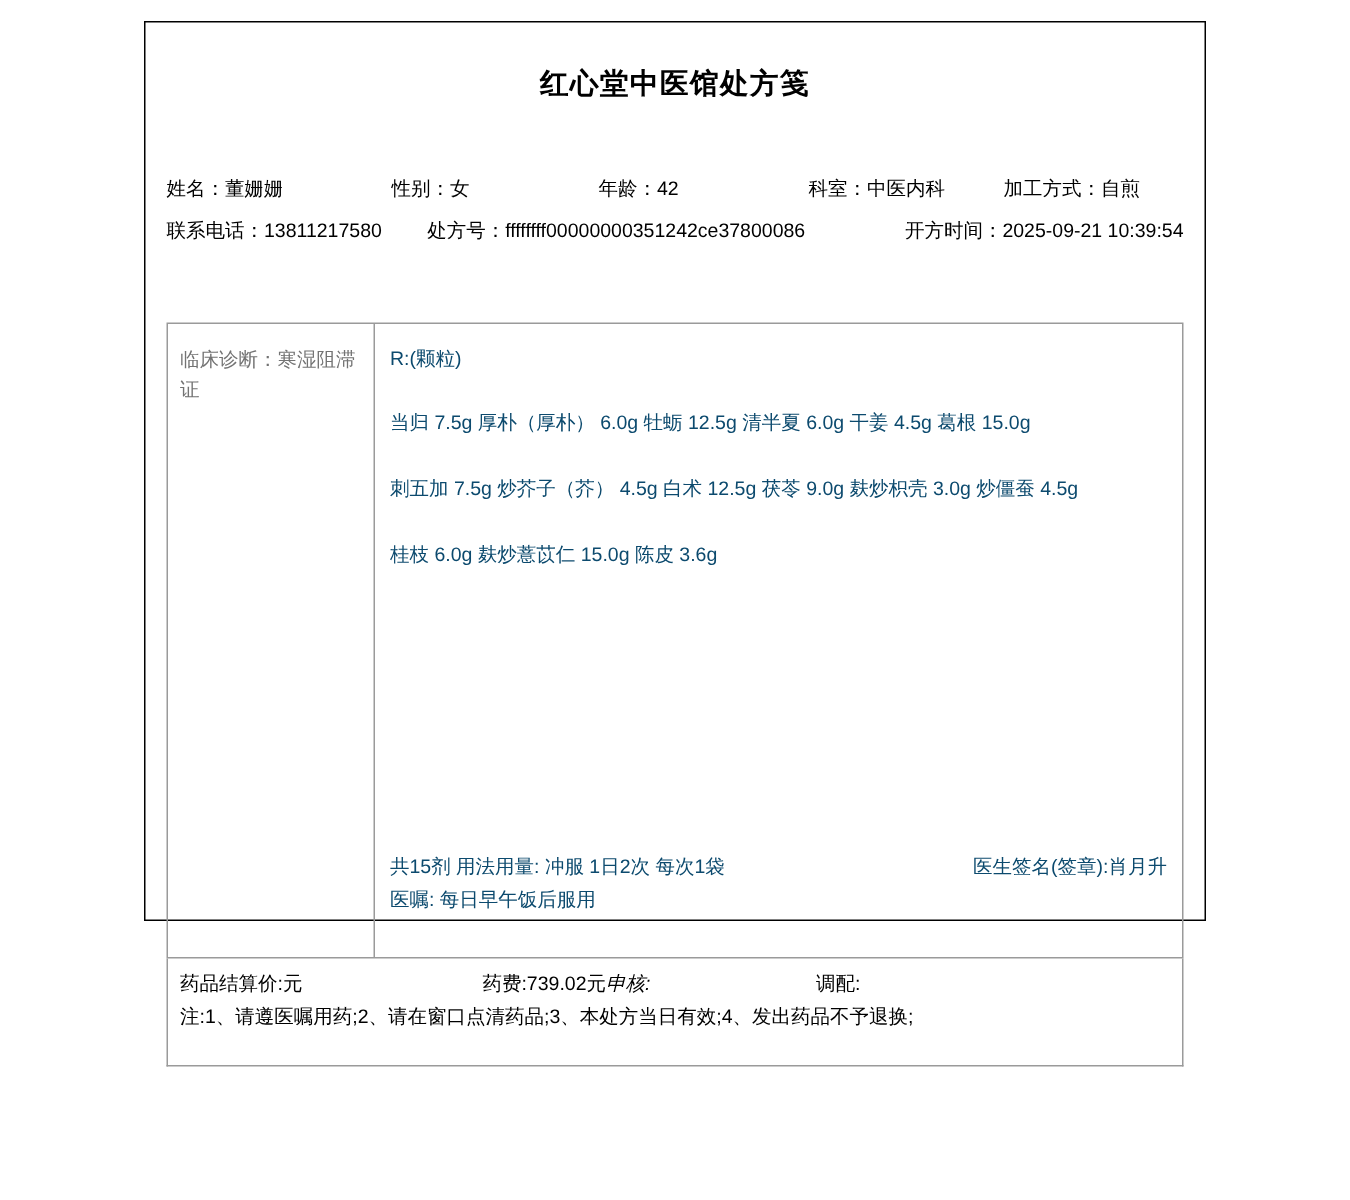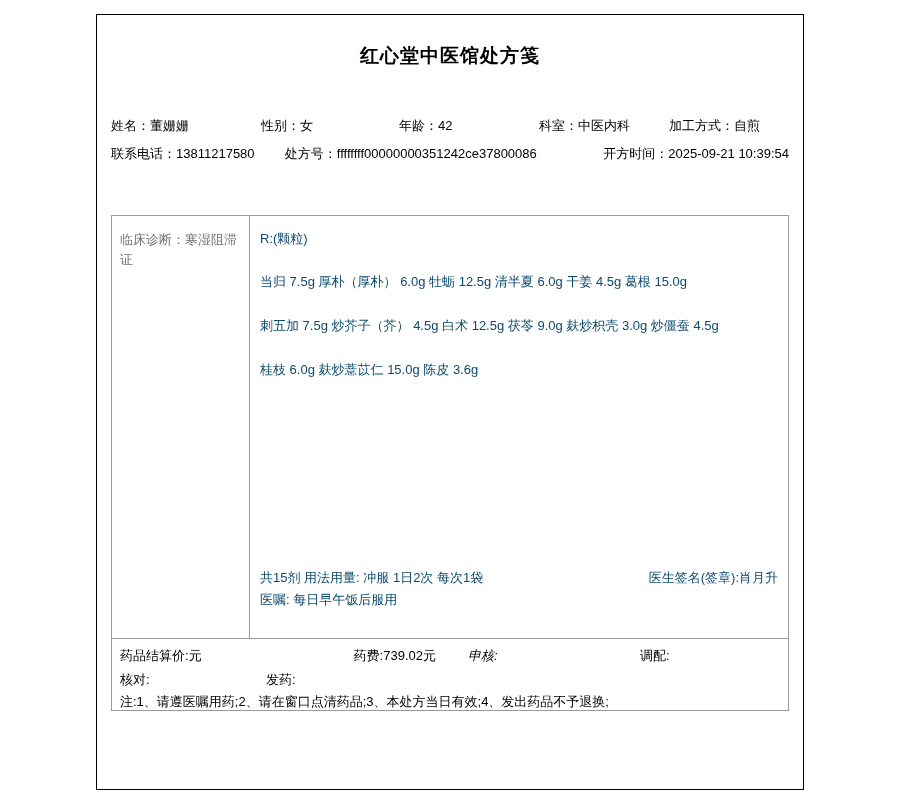--- a/index.html
+++ b/index.html
@@ -15,21 +15,21 @@
     width: 900px;
     height: 800px;
     background: #ffffff;
     overflow: hidden;
   }
   .sheet {
     position: absolute;
     left: 96px;
     top: 14px;
     width: 708px;
-    height: 776px;
+    height: 600px;
     border: 1px solid #000000;
     background: #ffffff;
     box-sizing: border-box;
   }
   .title {
     text-align: center;
     font-size: 19px;
     font-weight: bold;
     color: #000000;
     margin-top: 28px;
@@ -120,21 +120,20 @@
     border: 1px solid #9a9a9a;
     border-top: none;
     box-sizing: border-box;
     padding: 8px 8px 0 8px;
     font-size: 13px;
     color: #000000;
   }
   .bot-row-1 {
     display: flex;
     white-space: nowrap;
-    gap: 32px;
   }
   .b-settle { width: 146px; }
   .b-fee    { width: 138px; text-align: right; }
   .b-check  { width: 140px; font-style: italic; }
   .b-disp   { width: auto; }
   .bot-row-2 {
     display: flex;
     white-space: nowrap;
     margin-top: 6px;
   }
@@ -211,25 +210,17 @@
         <div class="b-fee">
           <span>药费:</span><span>739.02元</span>
         </div>
         <div class="b-check">
           <span>申核:</span>
         </div>
         <div class="b-disp">
           <span>调配:</span>
         </div>
       </div>
-      <div class="bot-row-2">
-        <div class="b-verify">
-          <span>核对:</span>
-        </div>
-        <div class="b-deliver">
-          <span>发药:</span>
-        </div>
-      </div>
       <div class="bot-note">注:1、请遵医嘱用药;2、请在窗口点清药品;3、本处方当日有效;4、发出药品不予退换;</div>
     </div>
 
   </div>
 </div>
 
 </body></html>

